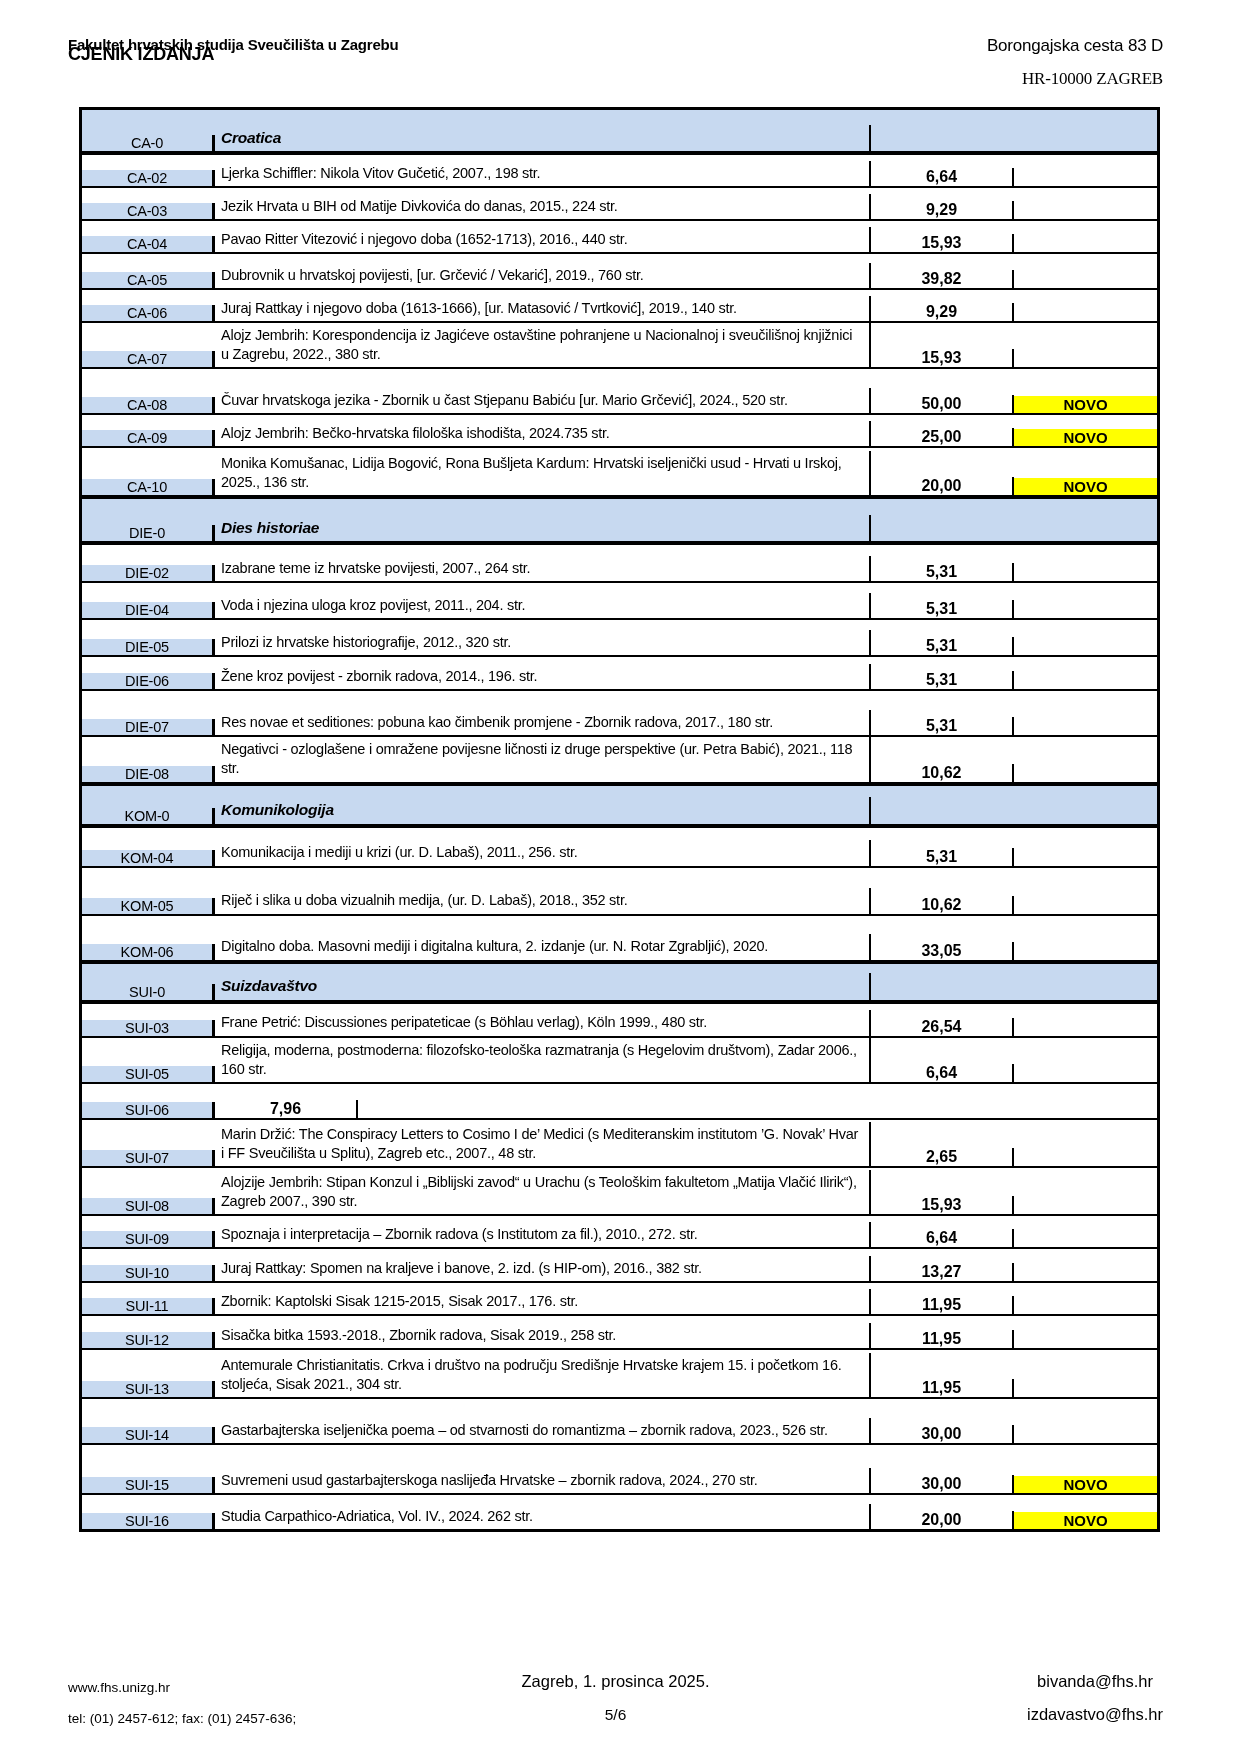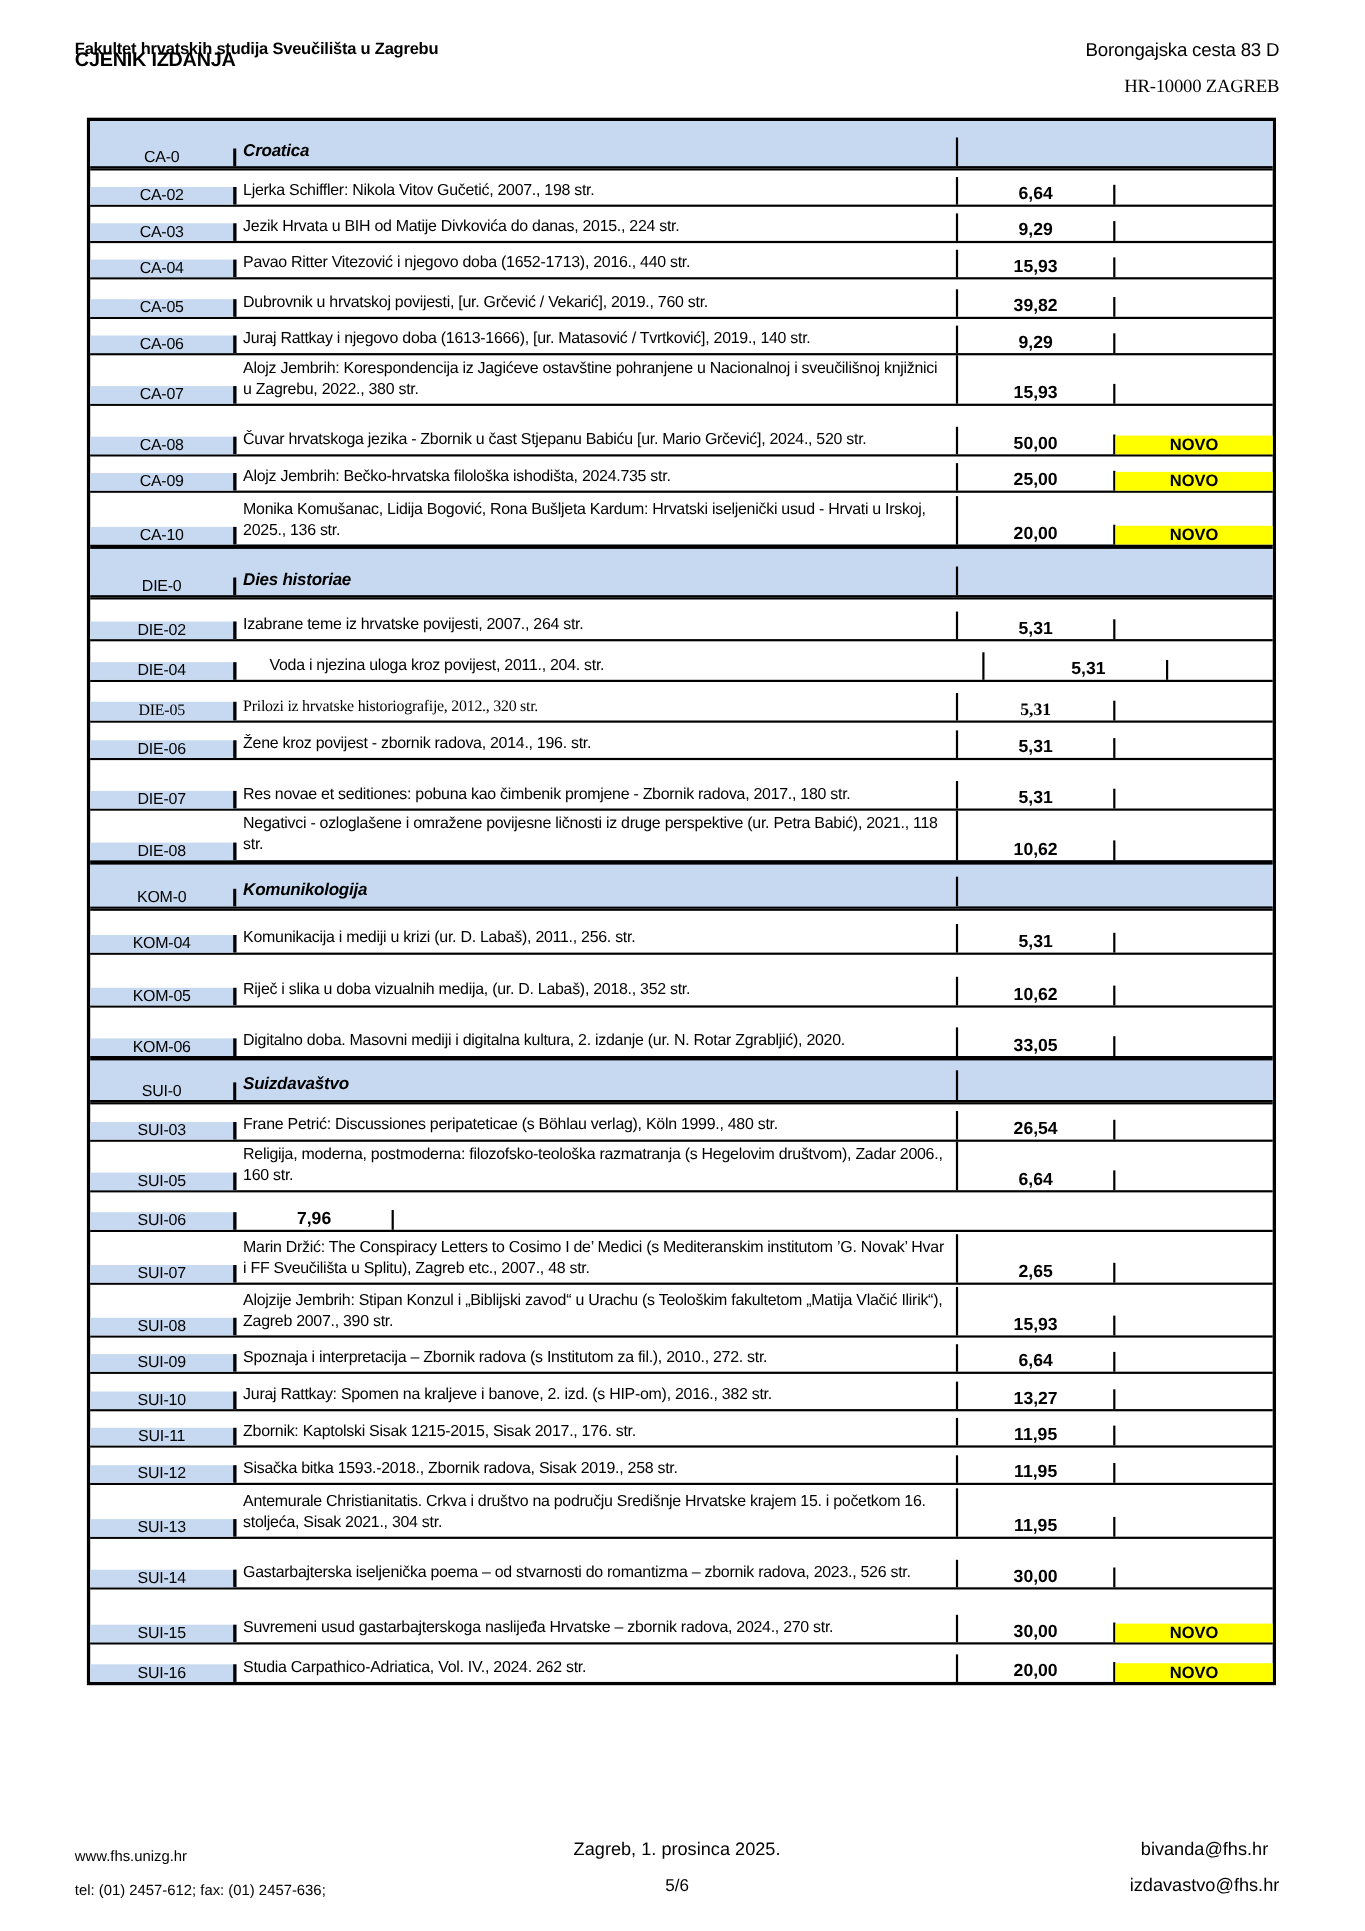--- a/index.html
+++ b/index.html
@@ -136,27 +136,27 @@
       <div class="cell title">Dies historiae</div>
       <div class="cell price"></div>
       <div class="cell badge"></div>
     </div>
     <div class="row" style="min-height: 38px;">
       <div class="cell code">DIE-02</div>
       <div class="cell title">Izabrane teme iz hrvatske povijesti, 2007., 264 str.</div>
       <div class="cell price">5,31</div>
       <div class="cell badge"></div>
     </div>
-    <div class="row" style="min-height: 37px; gap: 24px;">
+    <div class="row" style="min-height: 37px;">
       <div class="cell code">DIE-04</div>
       <div class="cell title">Voda i njezina uloga kroz povijest, 2011., 204. str.</div>
       <div class="cell price">5,31</div>
       <div class="cell badge"></div>
     </div>
-    <div class="row" style="min-height: 37px; font-family: Liberation Serif, serif;">
+    <div class="row" style="min-height: 37px;">
       <div class="cell code">DIE-05</div>
       <div class="cell title">Prilozi iz hrvatske historiografije, 2012., 320 str.</div>
       <div class="cell price">5,31</div>
       <div class="cell badge"></div>
     </div>
     <div class="row" style="min-height: 34px;">
       <div class="cell code">DIE-06</div>
       <div class="cell title">Žene kroz povijest - zbornik radova, 2014., 196. str.</div>
       <div class="cell price">5,31</div>
       <div class="cell badge"></div>

